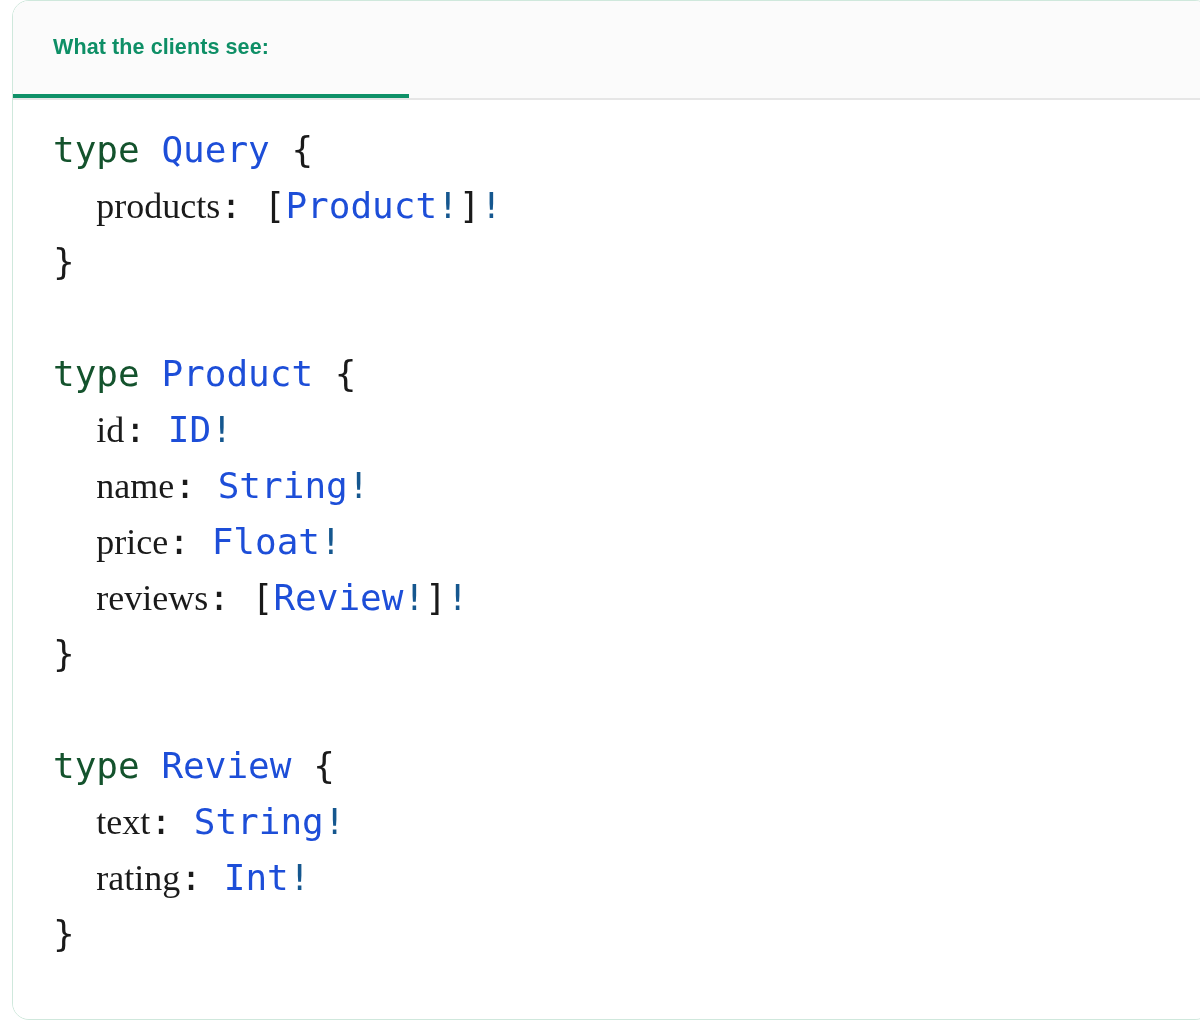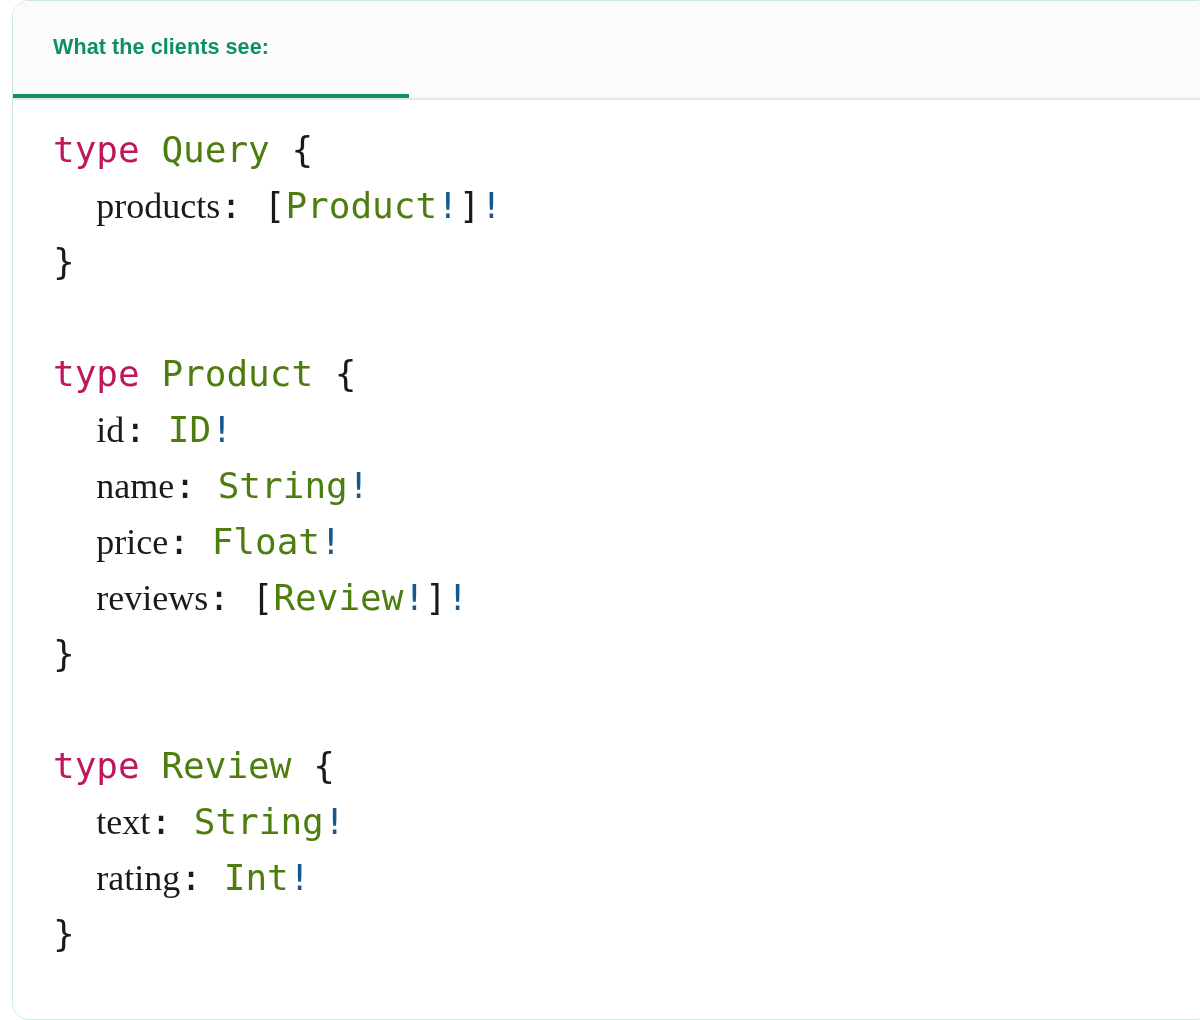--- a/index.html
+++ b/index.html
@@ -74,22 +74,22 @@
     line-height: 56px;
     white-space: pre;
     color: #1a1a1a;
     font-weight: 400;
   }
   .code-line {
     display: block;
     height: 56px;
     white-space: pre;
   }
-  .tok-kw    { color: #be185d; }
-  .tok-type  { color: #4d7c0f; }
+  .tok-kw    { color: #14532d; }
+  .tok-type  { color: #1d4ed8; }
   .tok-field { color: #1a1a1a; font-family: Liberation Serif, serif; }
   .tok-punct { color: #1a1a1a; }
   .tok-bang  { color: #15578f; }
   .tok-plain { color: #1a1a1a; }
 </style>
 </head>
 <body>
 
 <div class="card">
 

